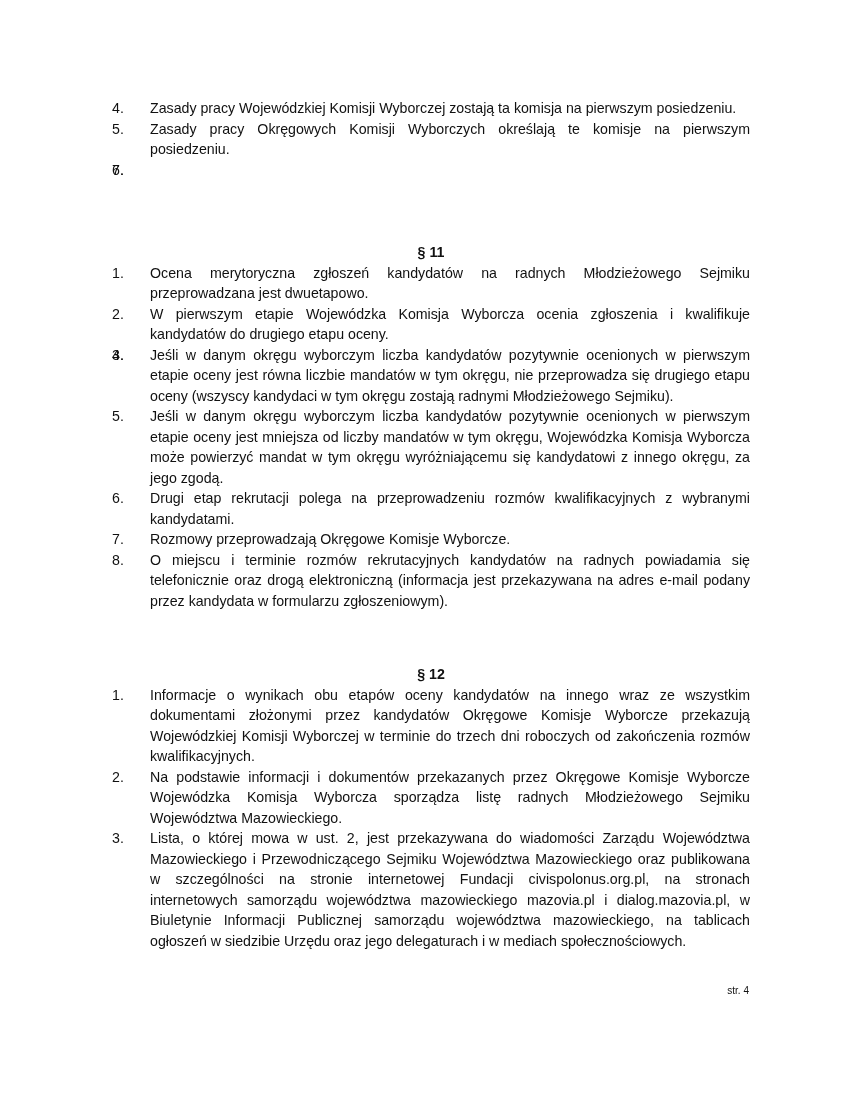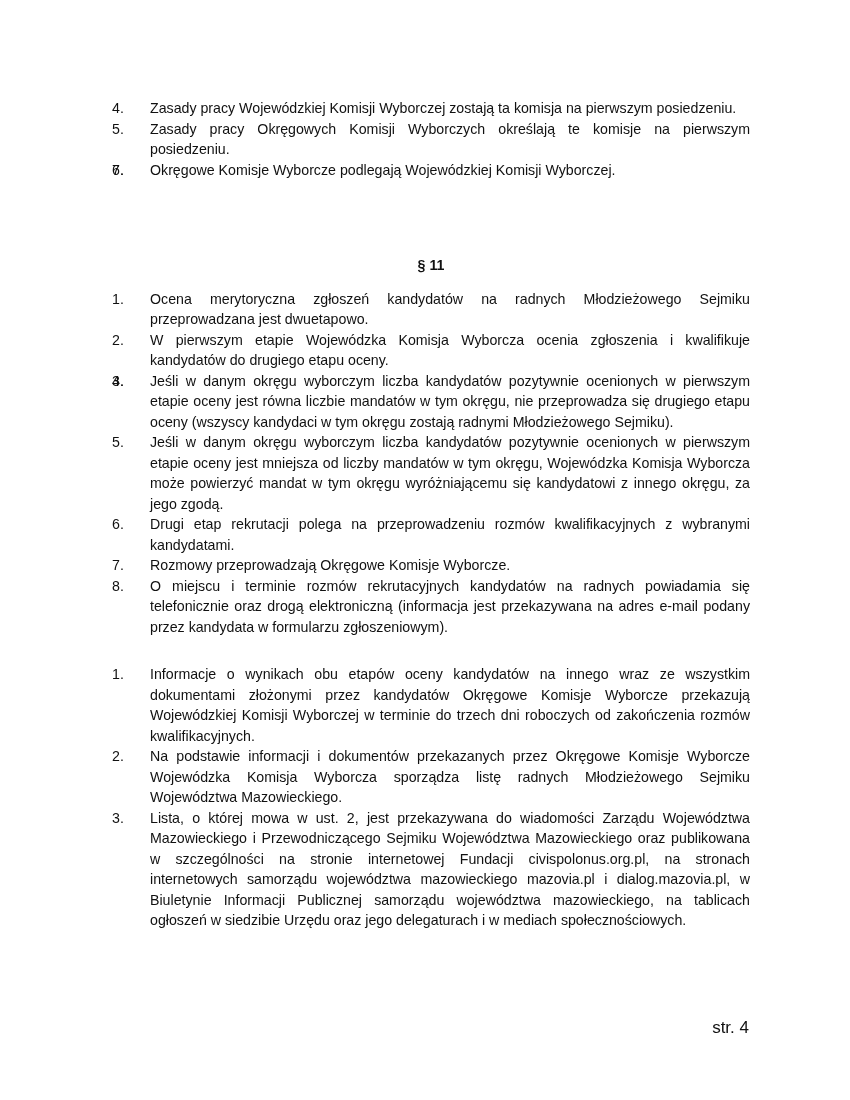--- a/index.html
+++ b/index.html
@@ -4,47 +4,48 @@
 <style>
   html, body { margin: 0; padding: 0; background: #ffffff; }
   body { width: 850px; height: 1100px; position: relative; overflow: hidden;
          font-family: "Liberation Sans", sans-serif; color: #111; }
   .page { position: absolute; left: 0; top: 0; width: 850px; height: 1100px; }
   .block { position: absolute; left: 112px; width: 638px; }
   .item { position: relative; padding-left: 38px; font-size: 14.2px; line-height: 20.5px;
           text-align: justify; margin: 0; }
   .item .num { position: absolute; left: 0; top: 0; }
   .heading { text-align: center; font-weight: bold; font-size: 14.2px; line-height: 20.5px;
-             margin: 13px; padding-left: 0; }
-  .footer { position: absolute; right: 101px; top: 1018px; font-size: 17px; }
+             margin: 0; padding-left: 0; }
+  .footer { position: absolute; right: 101px; top: 985px; font-size: 10px; }
 </style>
 </head>
 <body>
 
 <div class="page">
 
   <div class="block" style="top:98px;">
     <p class="item"><span class="num">4.</span><span>Zasady pracy Wojewódzkiej Komisji Wyborczej zostają ta komisja na pierwszym posiedzeniu.</span></p>
     <p class="item"><span class="num">5.</span><span>Zasady pracy Okręgowych Komisji Wyborczych określają te komisje na pierwszym posiedzeniu.</span></p>
     <p class="item"><span class="num">6.</span></p>
-    <p class="item"><span class="num">7.</span><span>Okręgowe Komisje Wyborcze podlegają Wojewódzkiej Komisji Wyborczej.</span></p>
+    <p class="item"><span class="num">7.</span></p>
   </div>
 
   <div class="block" style="top:242px;">
     <p class="heading">§ 11</p>
     <p class="item"><span class="num">1.</span><span>Ocena merytoryczna zgłoszeń kandydatów na radnych Młodzieżowego Sejmiku przeprowadzana jest dwuetapowo.</span></p>
     <p class="item"><span class="num">2.</span><span>W pierwszym etapie Wojewódzka Komisja Wyborcza ocenia zgłoszenia i kwalifikuje kandydatów do drugiego etapu oceny.</span></p>
     <p class="item"><span class="num">3.</span></p>
     <p class="item"><span class="num">4.</span><span>Jeśli w danym okręgu wyborczym liczba kandydatów pozytywnie ocenionych w pierwszym etapie oceny jest równa liczbie mandatów w tym okręgu, nie przeprowadza się drugiego etapu oceny (wszyscy kandydaci w tym okręgu zostają radnymi Młodzieżowego Sejmiku).</span></p>
     <p class="item"><span class="num">5.</span><span>Jeśli w danym okręgu wyborczym liczba kandydatów pozytywnie ocenionych w pierwszym etapie oceny jest mniejsza od liczby mandatów w tym okręgu, Wojewódzka Komisja Wyborcza może powierzyć mandat w tym okręgu wyróżniającemu się kandydatowi z innego okręgu, za jego zgodą.</span></p>
     <p class="item"><span class="num">6.</span><span>Drugi etap rekrutacji polega na przeprowadzeniu rozmów kwalifikacyjnych z wybranymi kandydatami.</span></p>
     <p class="item"><span class="num">7.</span><span>Rozmowy przeprowadzają Okręgowe Komisje Wyborcze.</span></p>
     <p class="item"><span class="num">8.</span><span>O miejscu i terminie rozmów rekrutacyjnych kandydatów na radnych powiadamia się telefonicznie oraz drogą elektroniczną (informacja jest przekazywana na adres e-mail podany przez kandydata w formularzu zgłoszeniowym).</span></p>
   </div>
 
   <div class="block" style="top:664px;">
+    <p class="heading">§ 12</p>
     <p class="item"><span class="num">1.</span><span>Informacje o wynikach obu etapów oceny kandydatów na innego wraz ze wszystkim dokumentami złożonymi przez kandydatów Okręgowe Komisje Wyborcze przekazują Wojewódzkiej Komisji Wyborczej w terminie do trzech dni roboczych od zakończenia rozmów kwalifikacyjnych.</span></p>
     <p class="item"><span class="num">2.</span><span>Na podstawie informacji i dokumentów przekazanych przez Okręgowe Komisje Wyborcze Wojewódzka Komisja Wyborcza sporządza listę radnych Młodzieżowego Sejmiku Województwa Mazowieckiego.</span></p>
     <p class="item"><span class="num">3.</span><span>Lista, o której mowa w ust. 2, jest przekazywana do wiadomości Zarządu Województwa Mazowieckiego i Przewodniczącego Sejmiku Województwa Mazowieckiego oraz publikowana  w szczególności na stronie internetowej Fundacji civispolonus.org.pl, na stronach internetowych samorządu województwa mazowieckiego mazovia.pl i dialog.mazovia.pl, w Biuletynie Informacji Publicznej samorządu województwa mazowieckiego, na tablicach ogłoszeń w siedzibie Urzędu oraz jego delegaturach i w mediach społecznościowych.</span></p>
   </div>
 
   <div class="footer">str. 4</div>
 </div>
 
 </body></html>

